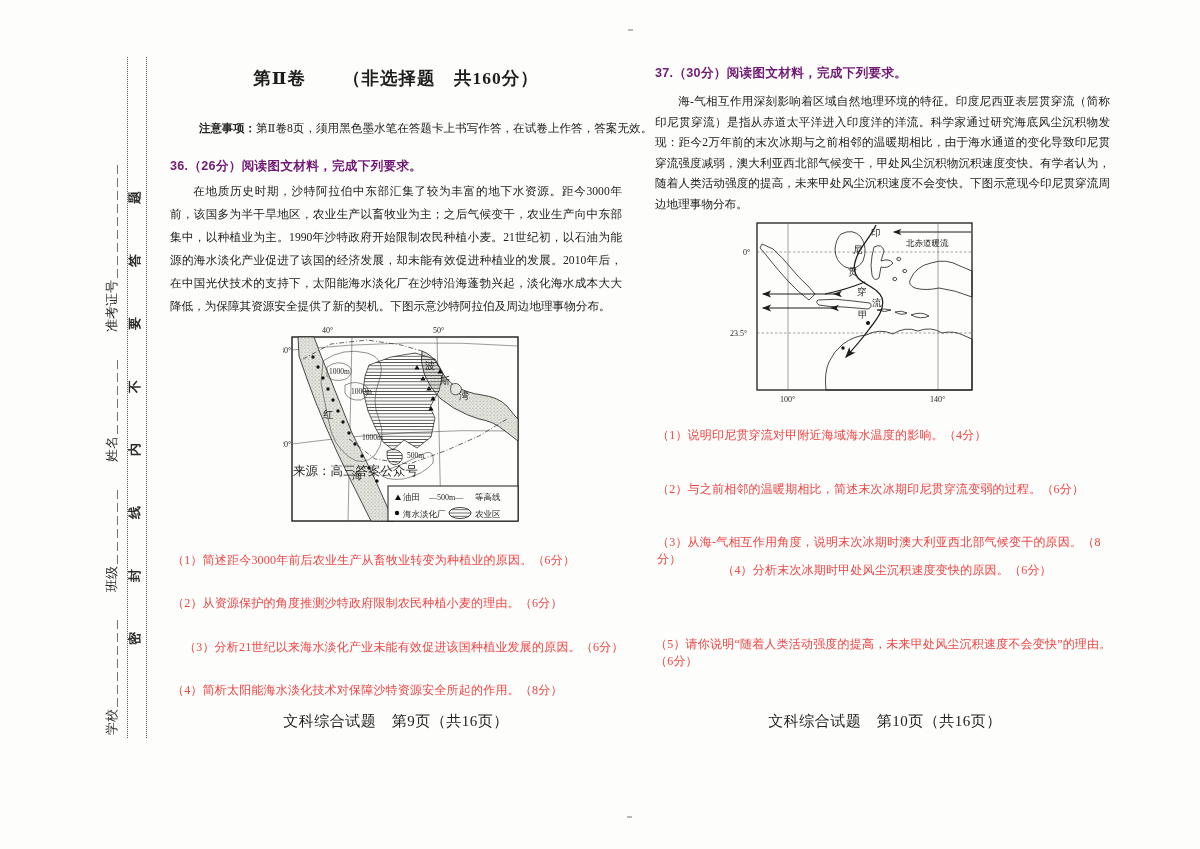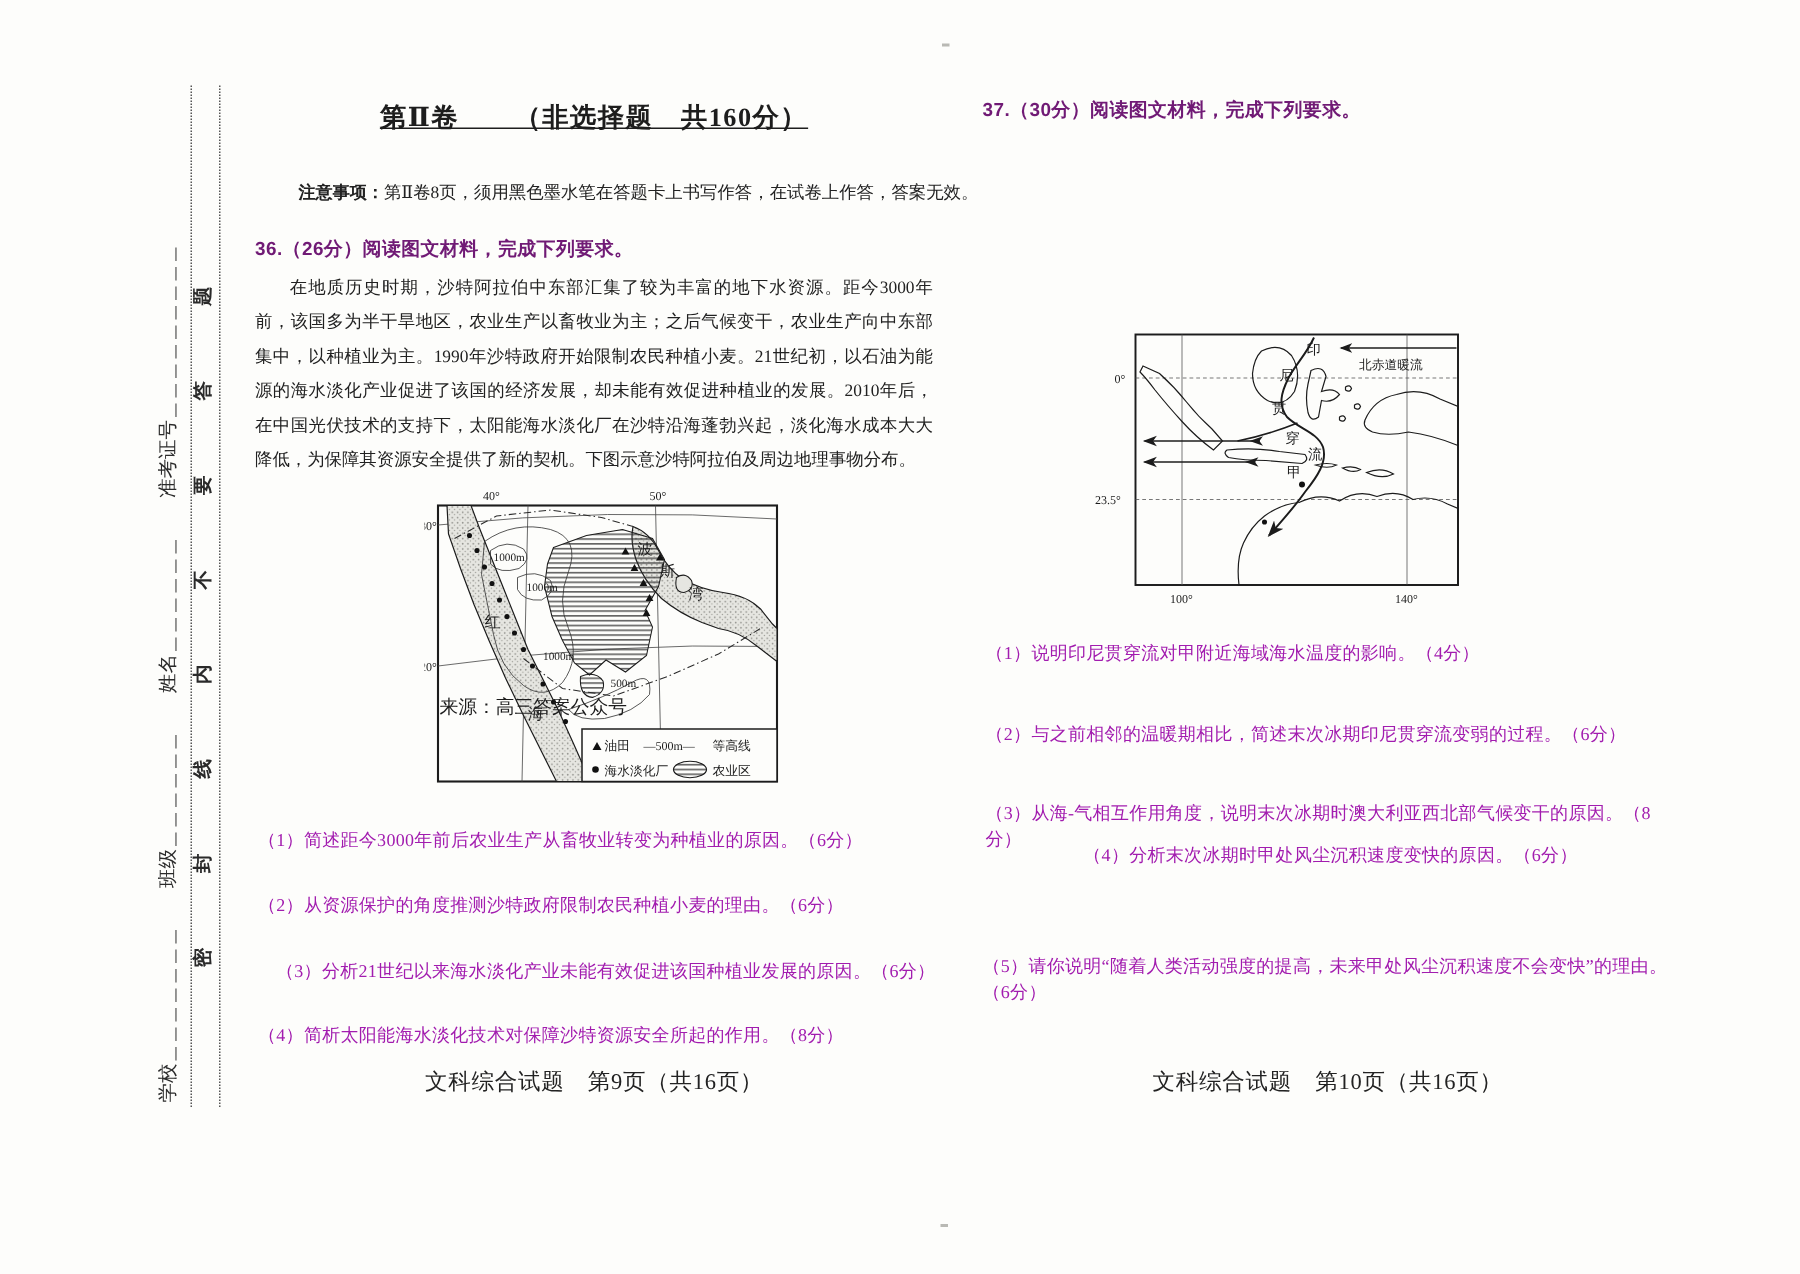--- a/index.html
+++ b/index.html
@@ -8,34 +8,33 @@
     font-family:"Liberation Serif","DejaVu Serif",serif;
     color:#1d1d1d;
   }
   .sheet{position:relative;width:1200px;height:849px;overflow:hidden;}
   .abs{position:absolute;}
   .rot{transform:rotate(-90deg);white-space:nowrap;font-size:13px;color:#2a2a2a;}
   .dotline{border-left:1.2px dotted #555;width:0;}
   .sec-title{
     font-weight:bold;font-size:17.5px;letter-spacing:1px;text-align:center;
     font-family:"Liberation Serif","DejaVu Serif",serif;
-    text-decoration:underline;
   }
   .notice{font-size:11.6px;white-space:nowrap;color:#222;}
   .notice b{font-family:"Liberation Sans","DejaVu Sans",sans-serif;font-size:11.4px;}
   .qhead{
     font-family:"Liberation Sans","DejaVu Sans",sans-serif;
     font-weight:bold;font-size:12.6px;color:#701a75;letter-spacing:.3px;
   }
   .para{
     font-size:11.6px;text-align:justify;text-indent:2em;color:#212121;
   }
   .para-l{line-height:23px;}
   .para-r{line-height:20.5px;}
-  .qitem{font-size:12px;color:#a21caf;letter-spacing:.2px;}
+  .qitem{font-size:12px;color:#ef4444;letter-spacing:.2px;}
   .footer{font-size:15px;text-align:center;letter-spacing:.5px;color:#222;}
   .speck{background:#b9b9b4;}
   svg text{font-family:"Liberation Serif","DejaVu Serif",serif;fill:#1c1c1c;}
 </style>
 </head>
 <body>
 
 <div class="sheet">
 
   <div class="abs dotline" style="left:127px;top:57px;height:681px;"></div>
@@ -159,20 +158,21 @@
 
   <div class="abs qitem" style="left:172px;top:552px;width:458px;">（1）简述距今3000年前后农业生产从畜牧业转变为种植业的原因。（6分）</div>
   <div class="abs qitem" style="left:172px;top:595px;width:458px;">（2）从资源保护的角度推测沙特政府限制农民种植小麦的理由。（6分）</div>
   <div class="abs qitem" style="left:184px;top:639px;width:458px;">（3）分析21世纪以来海水淡化产业未能有效促进该国种植业发展的原因。（6分）</div>
   <div class="abs qitem" style="left:172px;top:682px;width:458px;">（4）简析太阳能海水淡化技术对保障沙特资源安全所起的作用。（8分）</div>
 
   <div class="abs footer" style="left:170px;top:712px;width:452px;">文科综合试题　第9页（共16页）</div>
 
   <div class="abs qhead" style="left:655px;top:65px;width:458px;">37.（30分）阅读图文材料，完成下列要求。</div>
 
+  <div class="abs para para-r" style="left:655px;top:92px;width:455px;">海-气相互作用深刻影响着区域自然地理环境的特征。印度尼西亚表层贯穿流（简称印尼贯穿流）是指从赤道太平洋进入印度洋的洋流。科学家通过研究海底风尘沉积物发现：距今2万年前的末次冰期与之前相邻的温暖期相比，由于海水通道的变化导致印尼贯穿流强度减弱，澳大利亚西北部气候变干，甲处风尘沉积物沉积速度变快。有学者认为，随着人类活动强度的提高，未来甲处风尘沉积速度不会变快。下图示意现今印尼贯穿流周边地理事物分布。</div>
 
   <svg class="abs" style="left:725px;top:218px;" width="256" height="190" viewBox="0 0 256 190">
     <defs>
       <marker id="ah2" markerWidth="9" markerHeight="7" refX="7.5" refY="3.5" orient="auto">
         <path d="M8.5,3.5 L0,0.3 L2.3,3.5 L0,6.7 Z" fill="#1c1c1c"></path>
       </marker>
     </defs>
 
     <rect x="32" y="5" width="215" height="167" fill="none" stroke="#1c1c1c" stroke-width="1.3"></rect>
 

